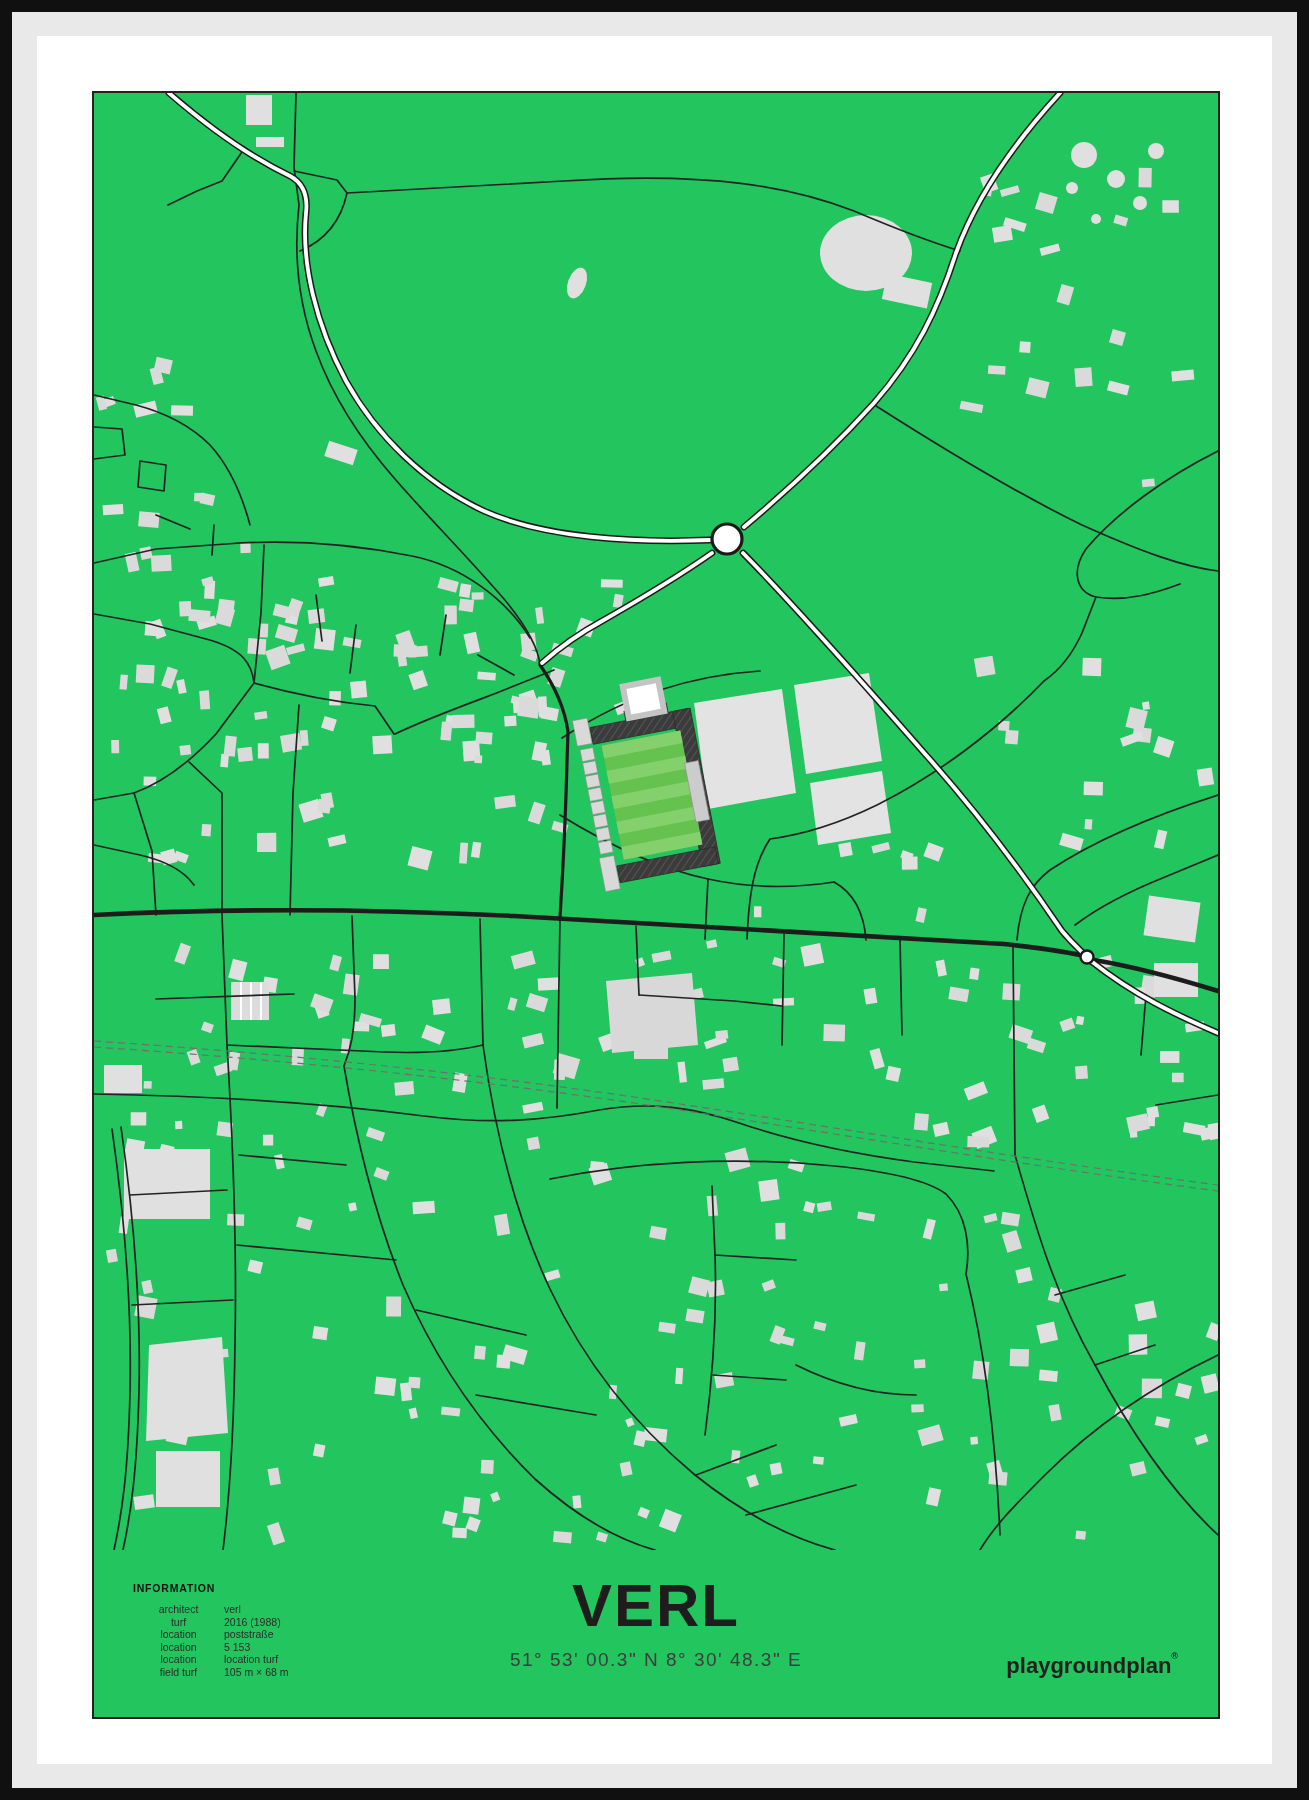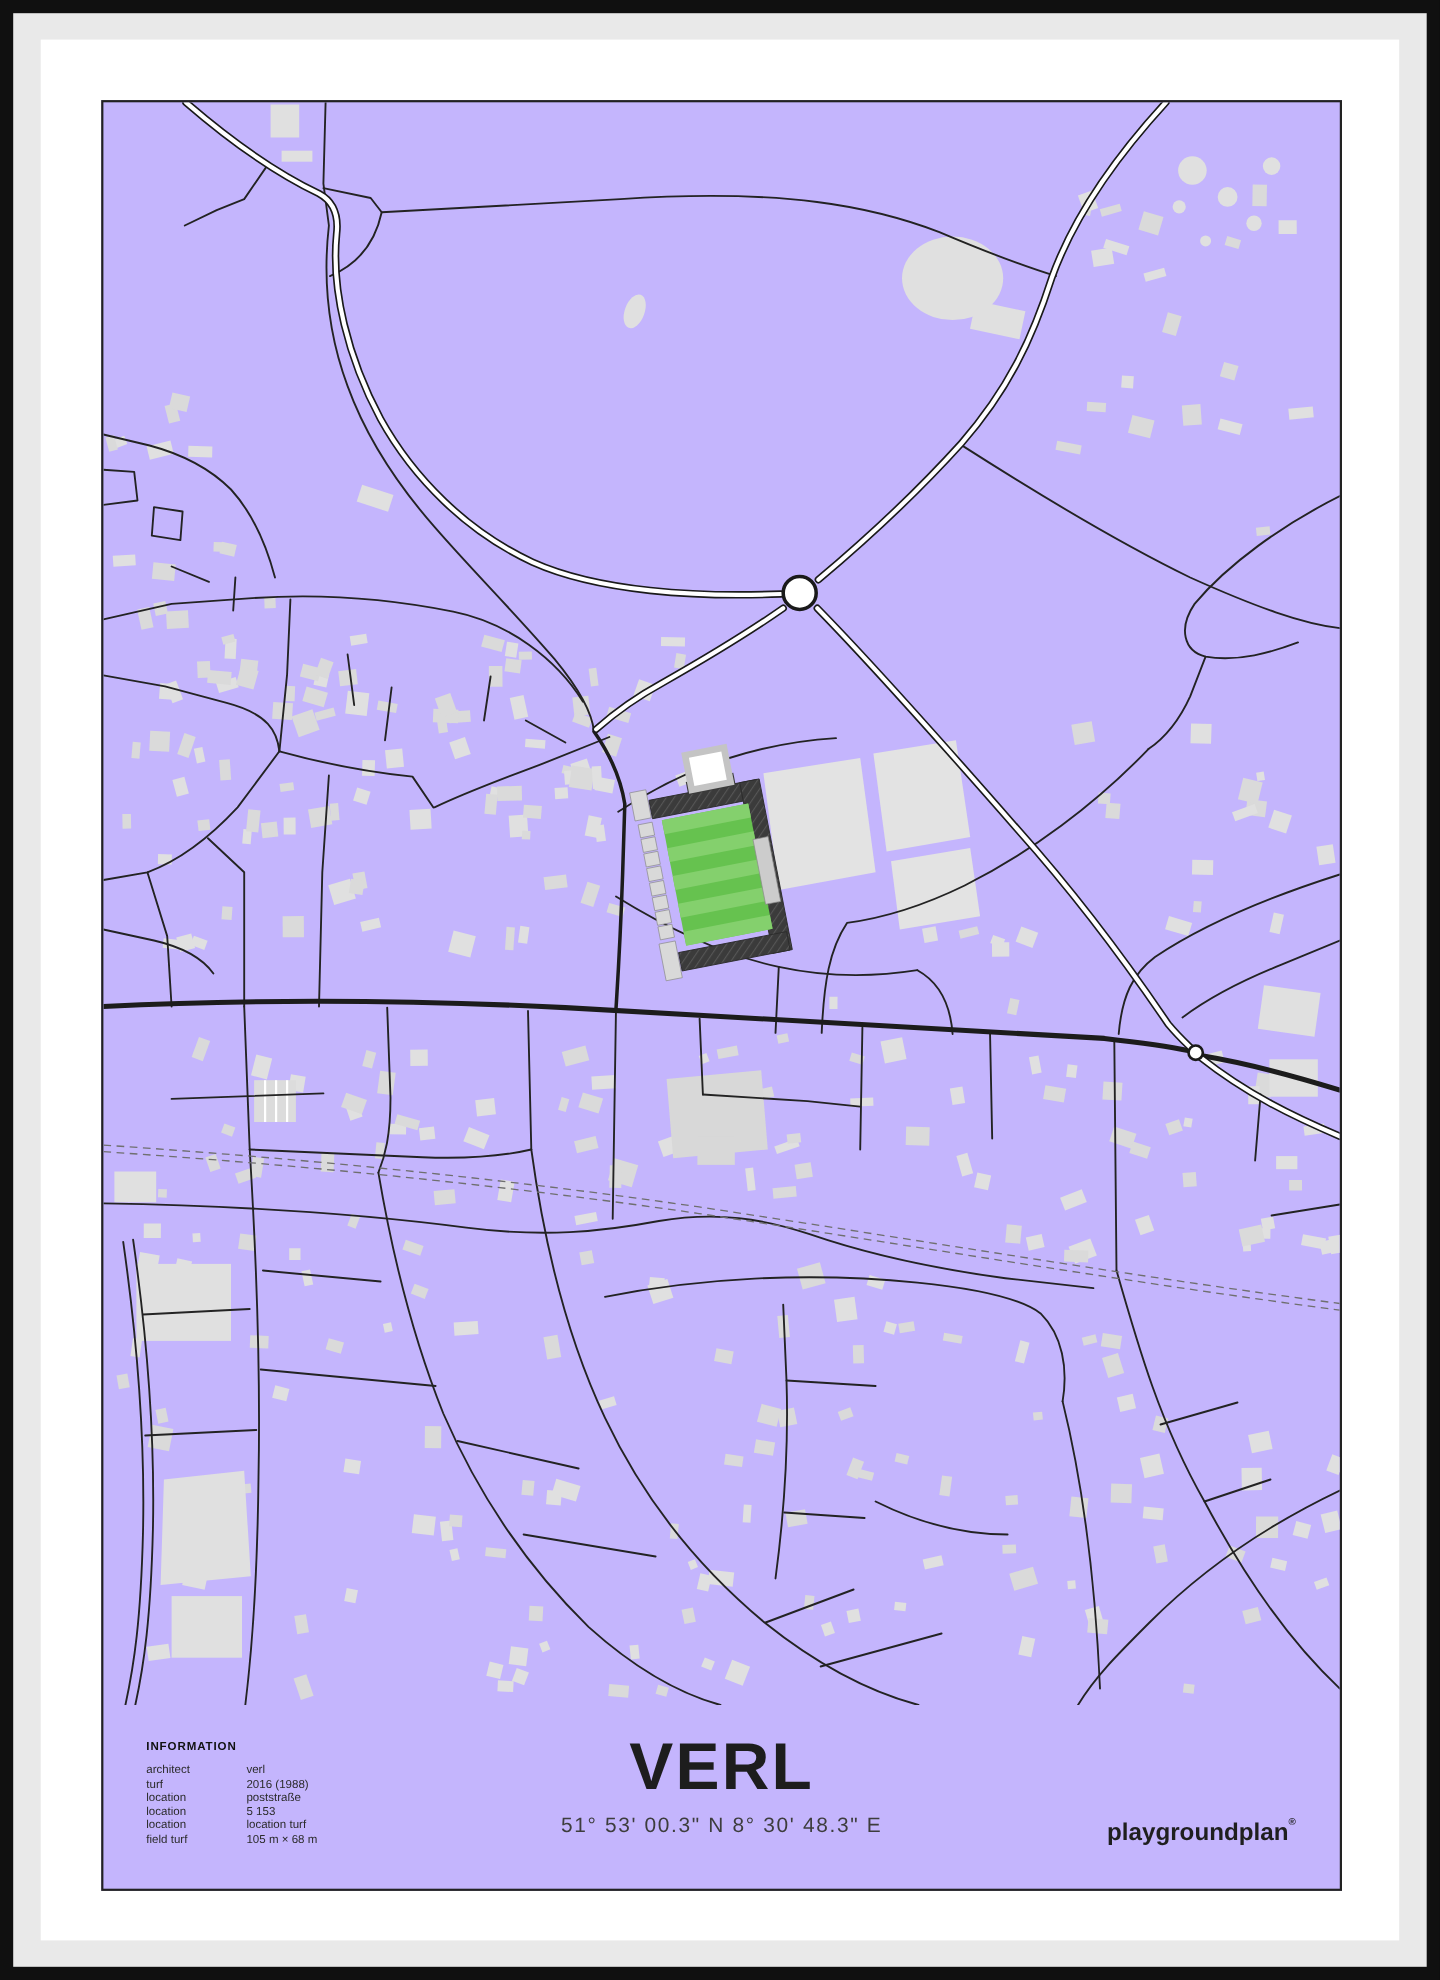--- a/index.html
+++ b/index.html
@@ -1,28 +1,28 @@
 <!DOCTYPE html>
 <html><head>
 <meta charset="utf-8">
 <style>
   html,body{margin:0;padding:0;background:#000;}
   .stage{position:relative;width:1309px;height:1800px;background:#101010;overflow:hidden;
          font-family:"Liberation Sans",sans-serif;}
   .matte-outer{position:absolute;left:12px;top:12px;right:12px;bottom:12px;background:#e9e9e9;}
   .matte{position:absolute;left:37px;top:36px;right:37px;bottom:36px;background:#ffffff;}
   .content{position:absolute;left:92px;top:91px;width:1124px;height:1624px;
-           border:2px solid #222;background:#c4b5fd;}
+           border:2px solid #222;background:#22c55e;}
   .map-wrap{position:absolute;left:0;top:0;width:1124px;height:1457px;overflow:hidden;}
   svg{display:block;}
   
   .info{position:absolute;left:39px;top:1489px;color:#1c1c1c;}
   .info-heading{font-size:10.5px;font-weight:bold;letter-spacing:.8px;color:#111;margin-bottom:9px;}
   .info-row{display:flex;font-size:10.5px;line-height:12.5px;color:#2b2b2b;}
-  .info-label{width:91px;}
+  .info-label{width:91px;text-align:center;}
   .poster-title{position:absolute;left:0;right:0;top:1478px;text-align:center;
                 font-size:60px;font-weight:700;letter-spacing:2px;color:#1d1d1d;}
   .poster-coords{position:absolute;left:0;right:0;top:1556px;text-align:center;
                  font-size:19px;letter-spacing:1.5px;color:#3d3d3d;}
   .brand{position:absolute;right:40px;top:1558px;font-size:22px;font-weight:700;color:#1f1f1f;text-align:center;}
   .brand sup{font-size:9px;vertical-align:14px;}
 </style>
 </head>
 <body>
 

